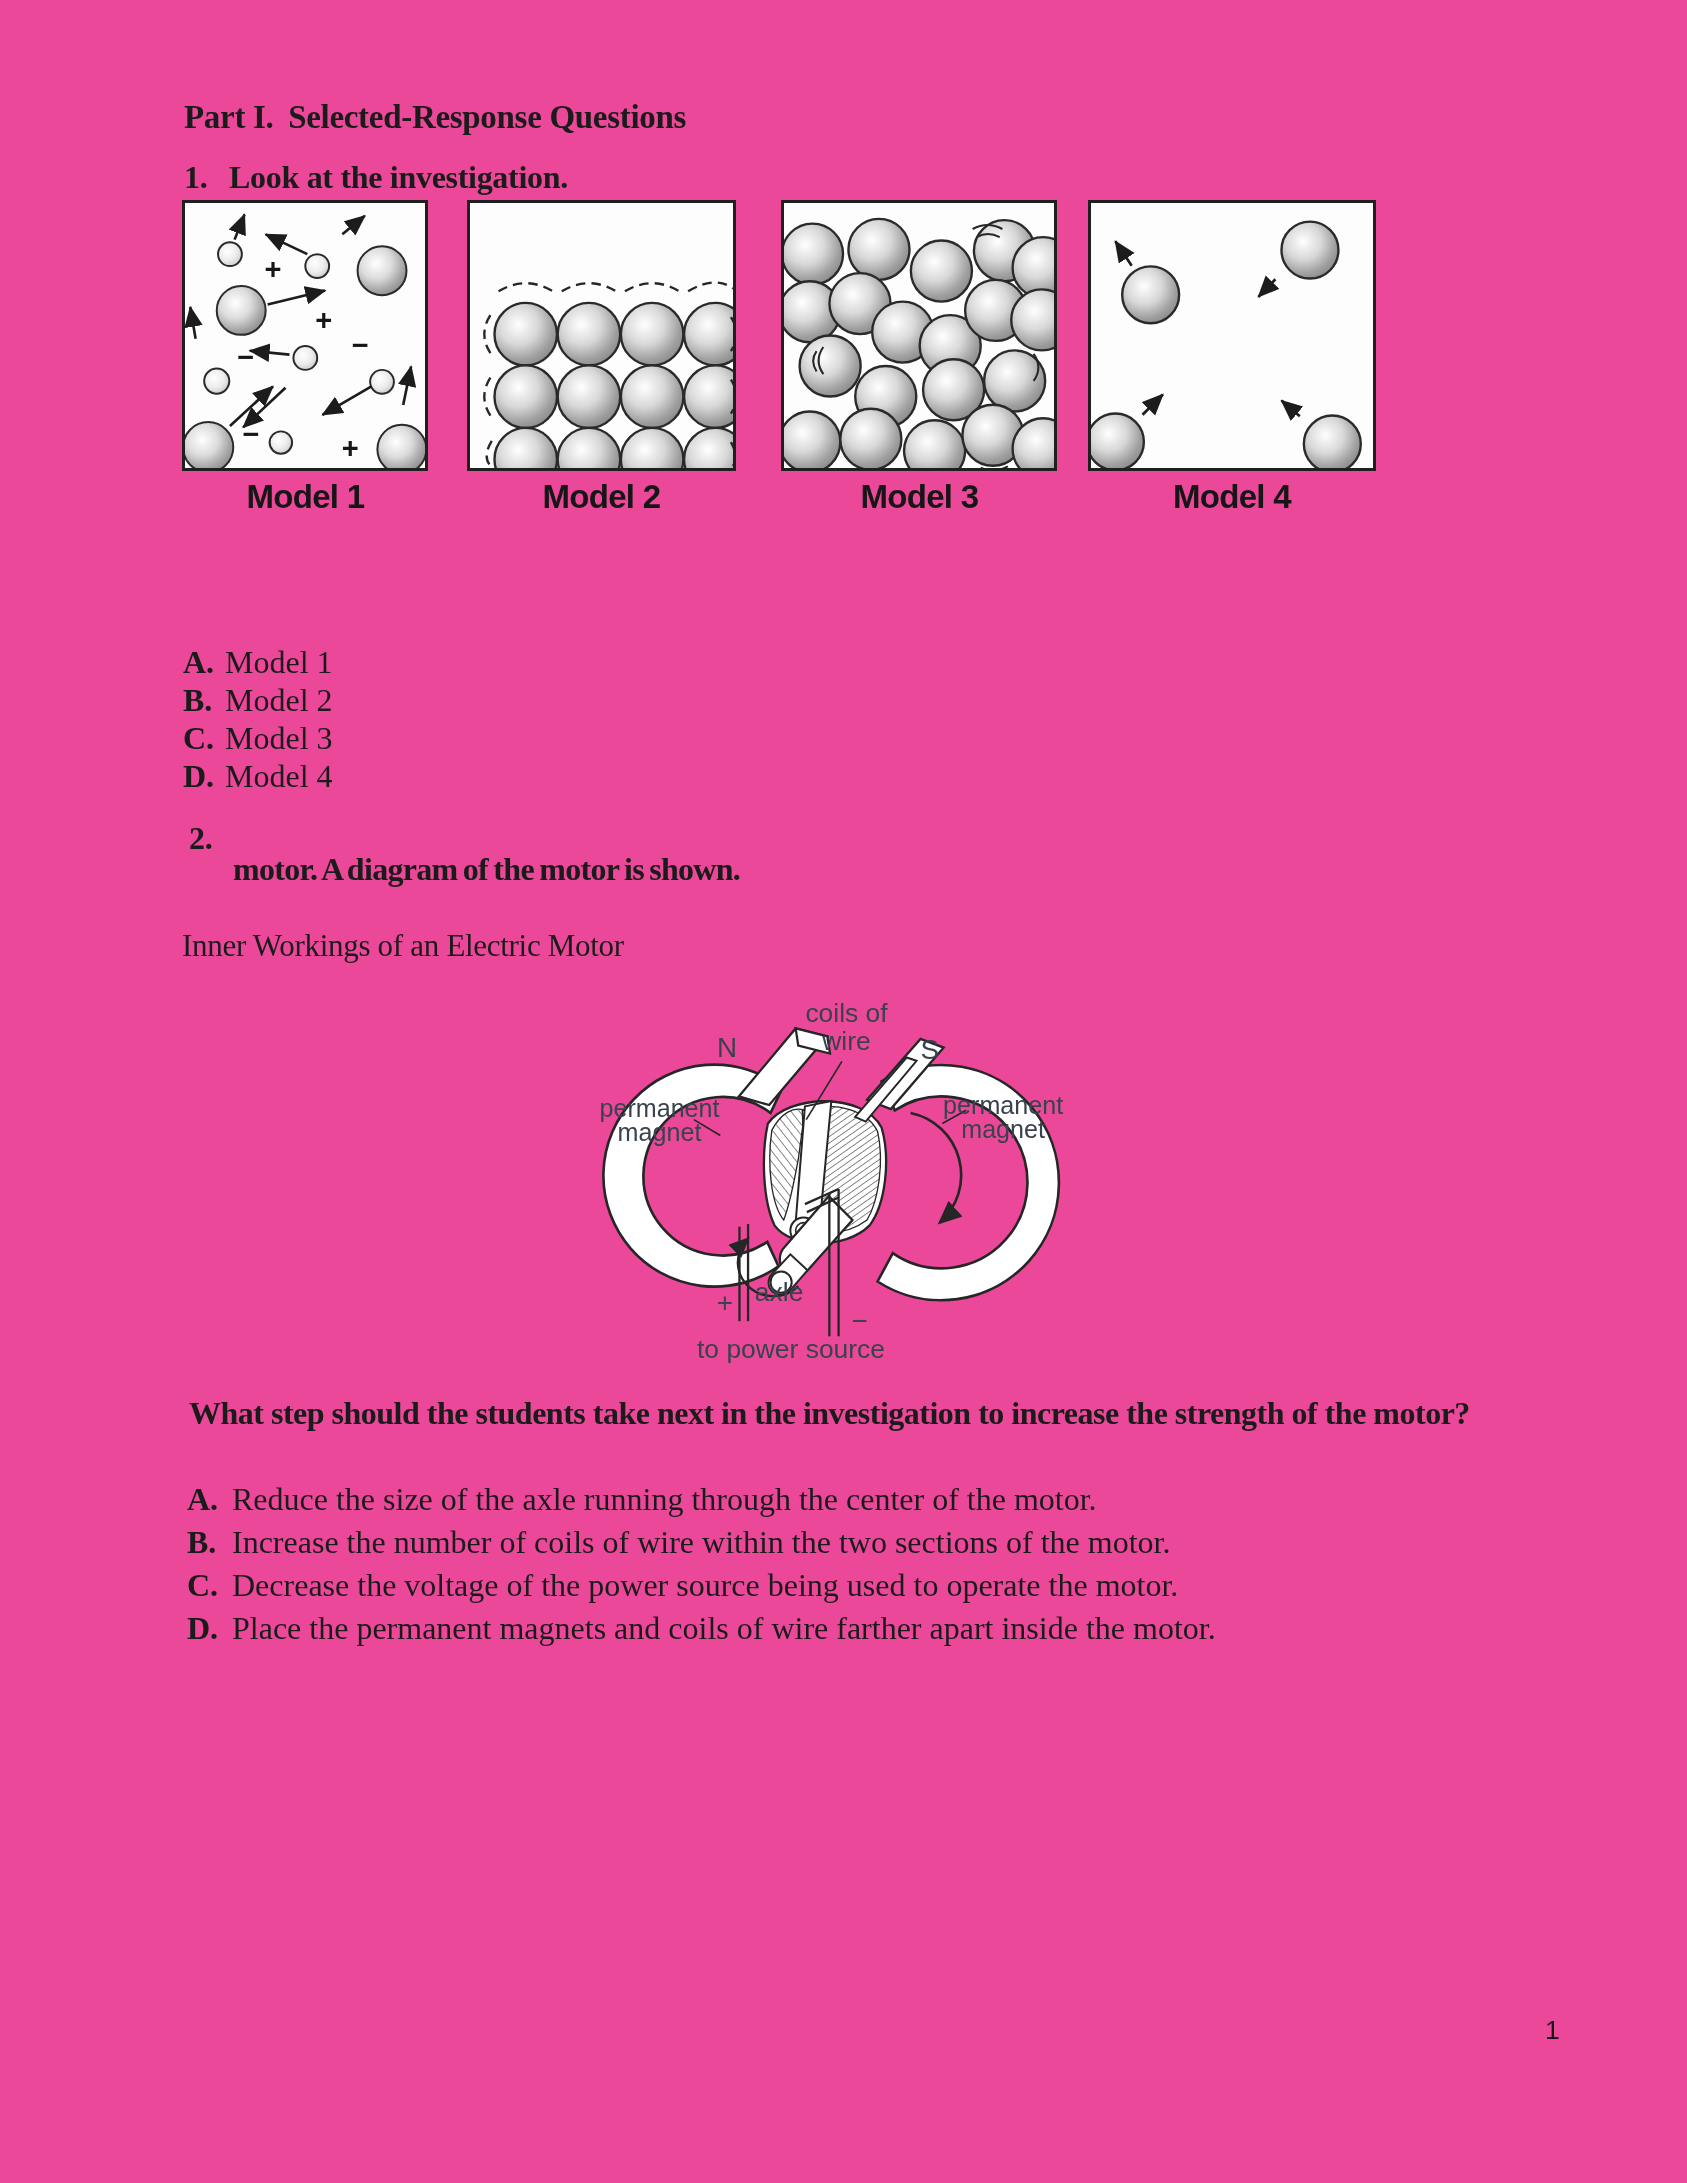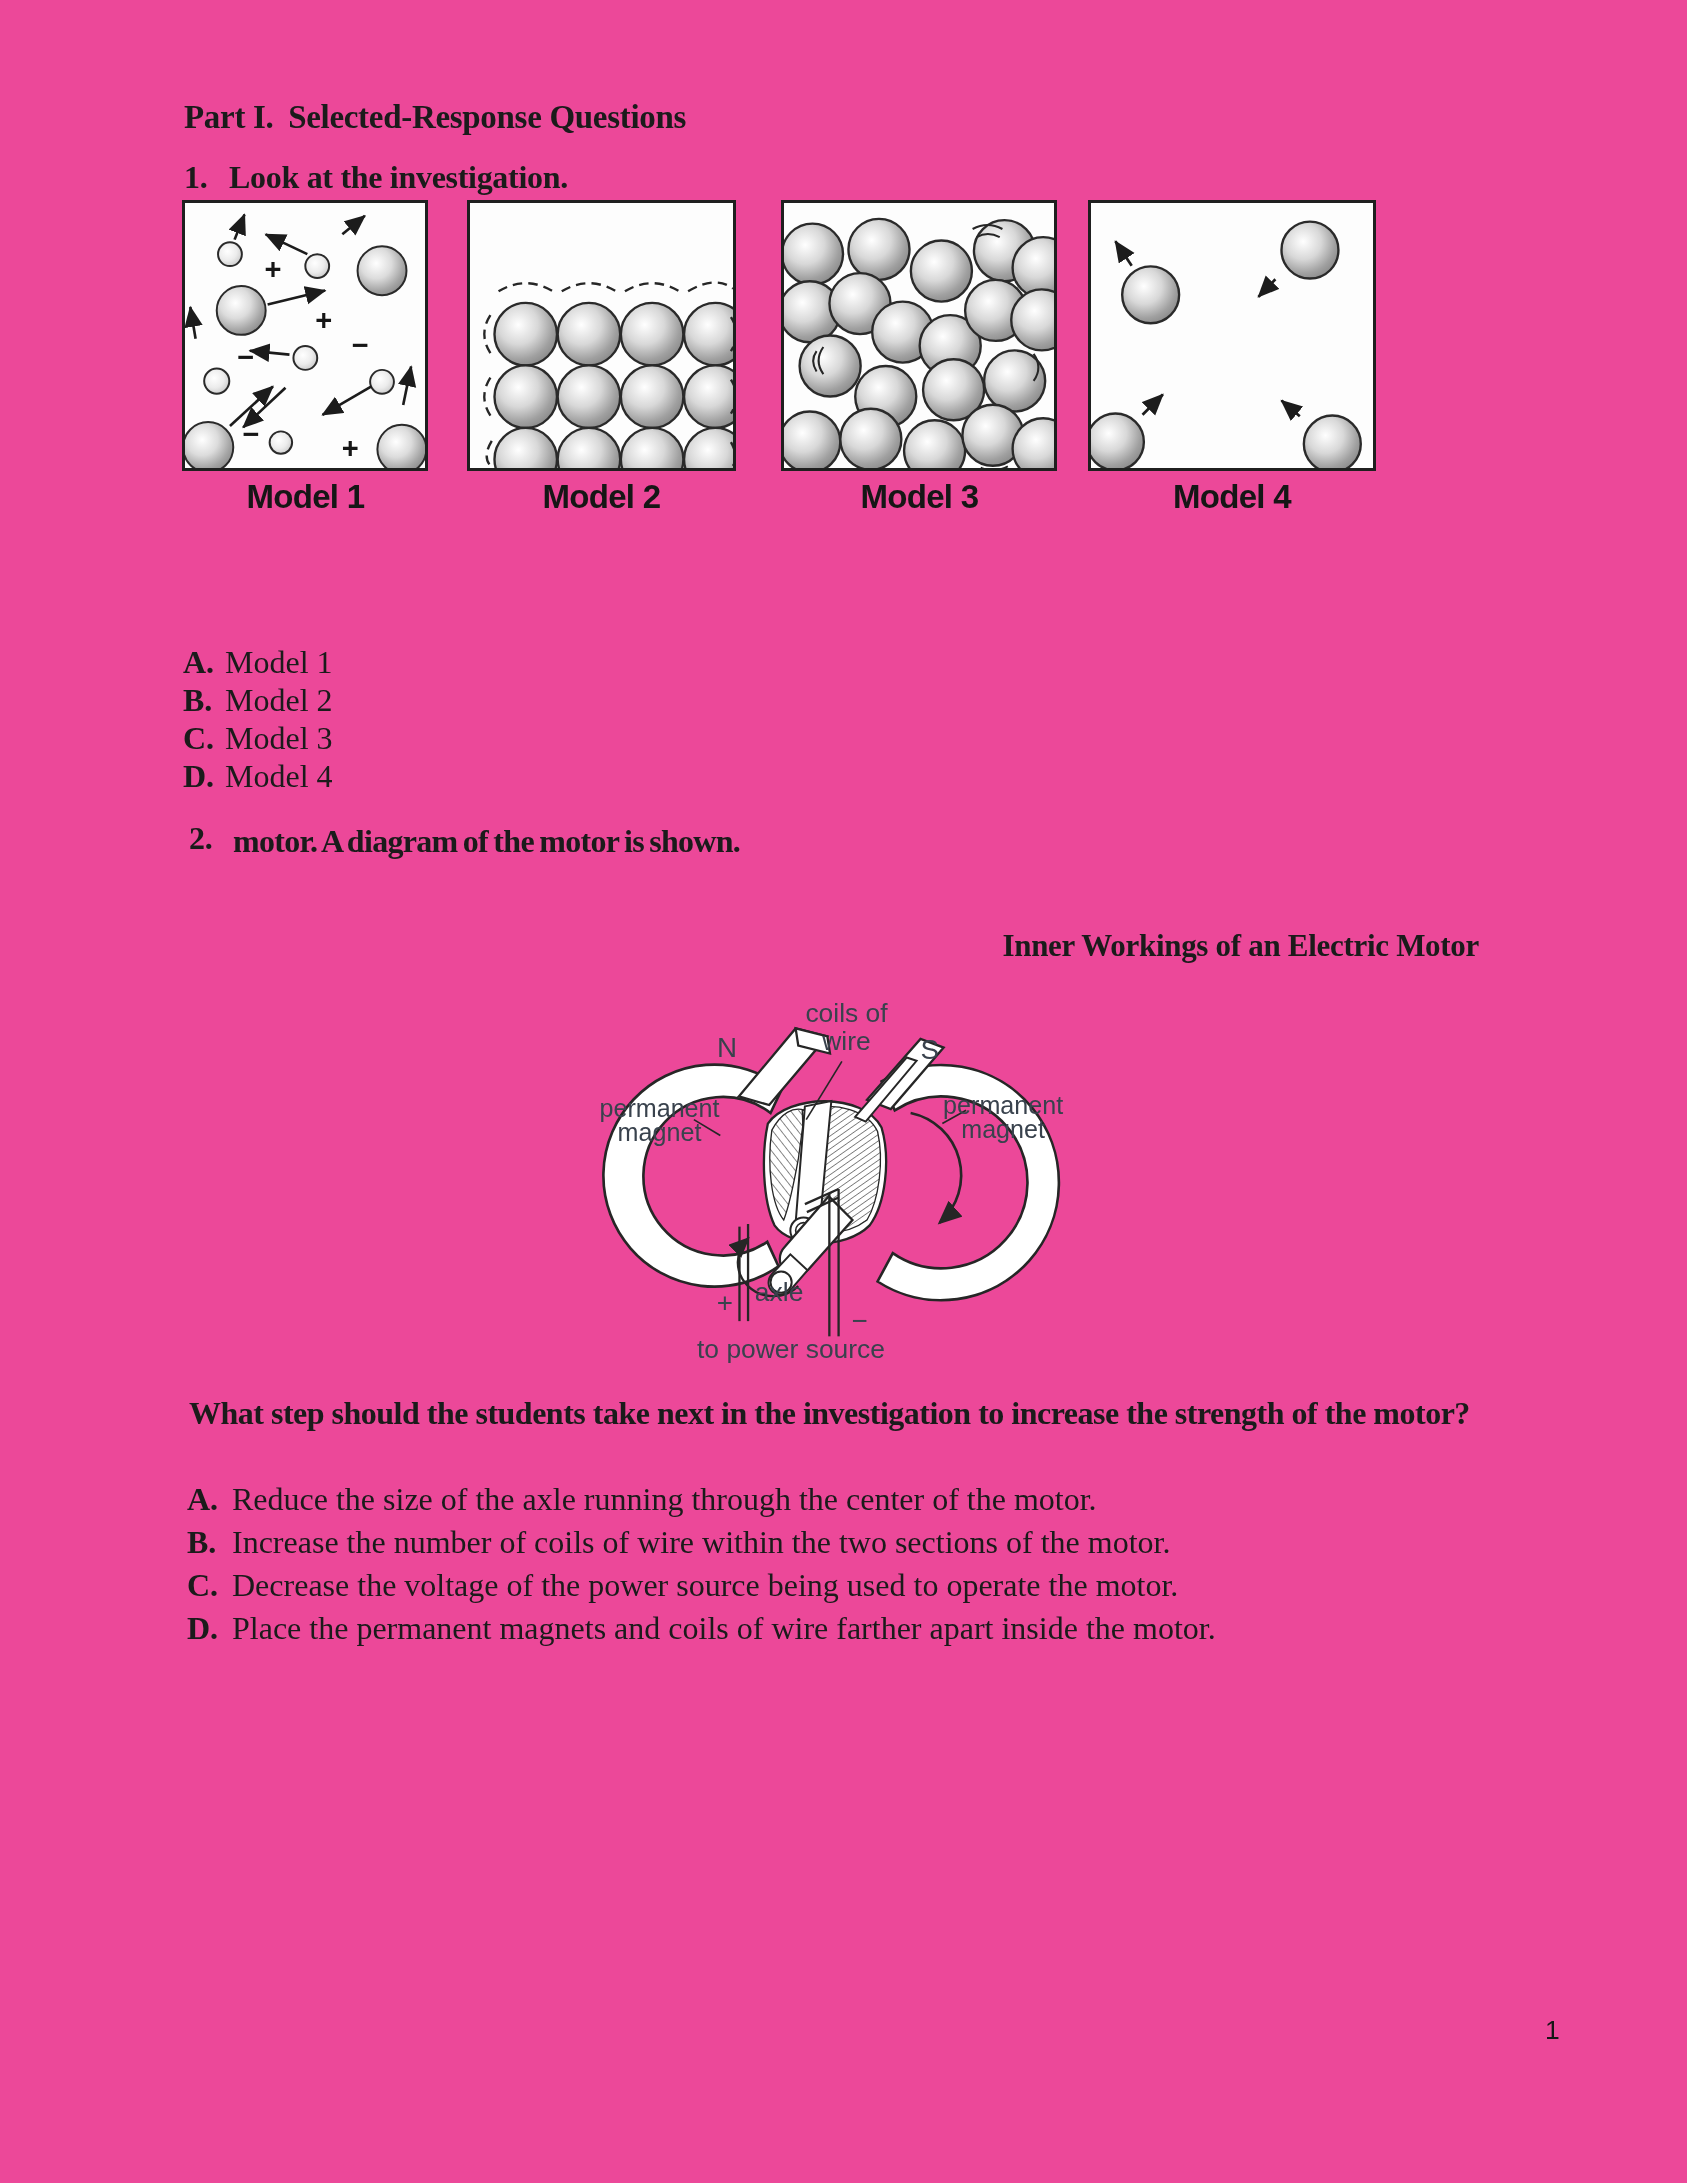--- a/index.html
+++ b/index.html
@@ -22,21 +22,21 @@
   .q1-question{top:566px;left:182px;width:1356px;}
   .opt{position:absolute;display:flex;font-size:32px;}
   .opt .letter{font-weight:bold;flex:0 0 auto;}
   .q1-opt{left:183px;}
   .q1-opt .letter{width:42px;}
   .q2-opt{left:187px;}
   .q2-opt .letter{width:45px;}
   .q2-head{top:820px;left:189px;}
   .q2-head .qnum{width:44px;flex:0 0 auto;}
   .q2-prompt{width:1283px;line-height:42px;letter-spacing:-0.7px;word-spacing:-2px;}
-  .fig-title{top:928px;left:182px;width:1297px;text-align:right;font-size:31px;font-weight:bold;letter-spacing:-0.3px;}
+  .fig-title{top:928px;left:182px;width:1297px;text-align:left;font-size:31px;font-weight:normal;letter-spacing:-0.3px;}
   .q2-question{top:1395px;left:189px;width:1403px;}
   .page-num{top:2015px;left:1545px;font-family:"Liberation Sans",sans-serif;font-size:26.5px;color:#161616;}
   .motor{top:961px;left:572px;}
   svg text.dlabel{font-family:"Liberation Sans",sans-serif;fill:#39424d;}
   svg text.sign{font-family:"Liberation Sans",sans-serif;font-weight:bold;fill:#161616;font-size:44px;}
   .stroke{stroke:#262626;fill:none;}
 </style>
 </head>
 <body>
 
@@ -233,21 +233,21 @@
     <span>Model 3</span>
   </div>
   <div class="opt q1-opt" style="top:758px;">
     <span class="letter">D.</span>
     <span>Model 4</span>
   </div>
 
   <div class="abs q-head q2-head">
     <span class="qnum">2.</span>
     <span class="q2-prompt">
-      <span style="display:block;">motor. A diagram of the motor is shown.</span>
+      <span style="display:block;margin-top:28px;">motor. A diagram of the motor is shown.</span>
     </span>
   </div>
 
   <div class="abs fig-title">Inner Workings of an Electric Motor</div>
 
   <svg class="abs motor" width="516" height="413" viewBox="0 0 780 625">
     <defs>
       <pattern id="hatchA" patternUnits="userSpaceOnUse" width="8" height="8" patternTransform="rotate(55)">
         <line x1="0" y1="0" x2="0" y2="8" stroke="#2b2b2b" stroke-width="1.7"></line>
       </pattern>

